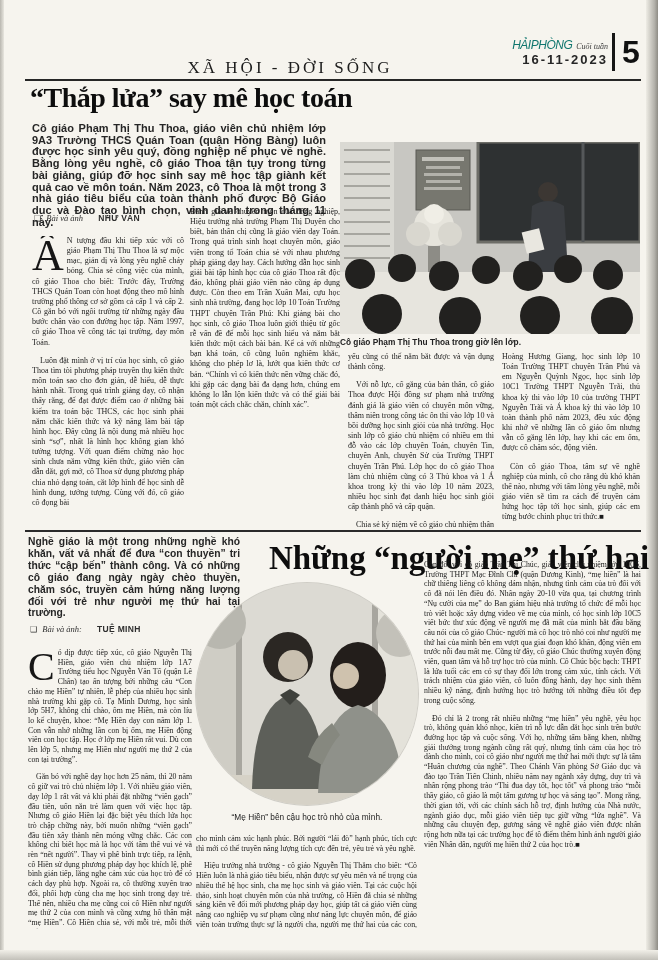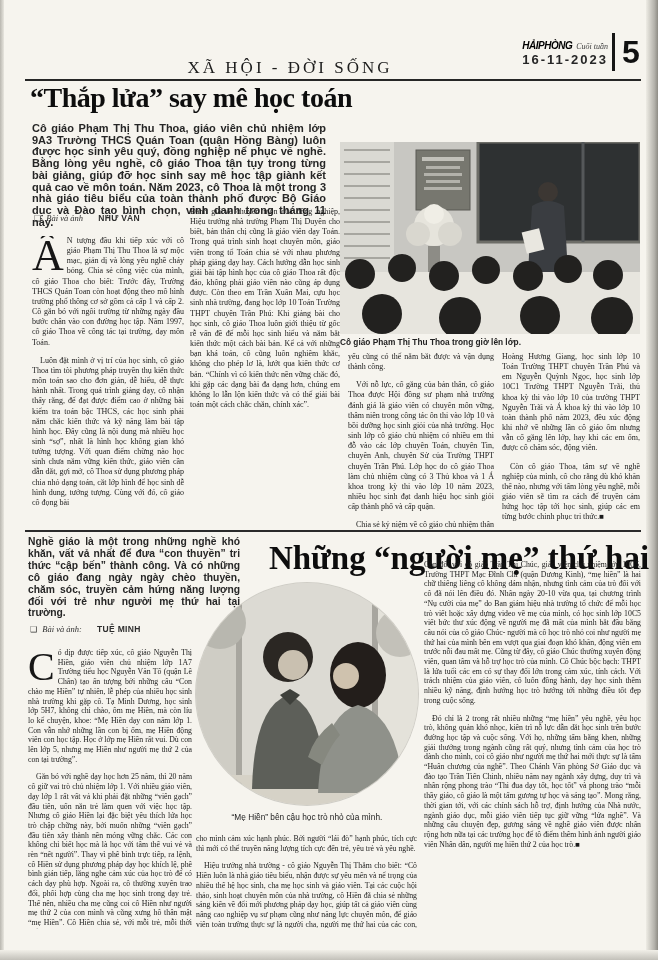--- a/index.html
+++ b/index.html
@@ -9,22 +9,22 @@
   .edge{position:absolute;pointer-events:none;}
   .edge-left{left:0;top:0;width:4px;height:100%;background:linear-gradient(90deg,#b9b7b0,#e8e6df);}
   .edge-right{right:0;top:0;width:12px;height:100%;background:linear-gradient(90deg,#eeece5,#b4b2ab 70%,#8e8c85);}
   .edge-bottom{left:0;bottom:0;width:100%;height:10px;background:linear-gradient(#f1efe8,#c2c0b9);}
 
   
   .section-head{position:absolute;left:80px;top:48px;width:420px;display:flex;align-items:center;gap:10px;flex-direction:column;}
   .section-head .rule{flex:1;height:2px;background:#2a2a2a;}
   .section-title{font-size:17px;font-weight:500;letter-spacing:3px;white-space:nowrap;color:#1d1d1d;margin:0;}
   .masthead{position:absolute;left:484px;top:36px;width:124px;text-align:right;line-height:1.05;}
-  .masthead-name{font-family:"Liberation Sans",sans-serif;font-weight:700;font-style:italic;font-size:10px;
-                 letter-spacing:-0.5px;display:inline-block;transform:scaleY(1.05);color:#000000;}
+  .masthead-name{font-family:"Liberation Sans",sans-serif;font-weight:400;font-style:italic;font-size:12px;
+                 letter-spacing:-0.5px;display:inline-block;transform:scaleY(1.05);color:#0f766e;}
   .masthead-sub{font-style:italic;font-size:8px;color:#3a3a3a;}
   .masthead-date{font-family:"Liberation Sans",sans-serif;font-weight:700;font-size:13px;letter-spacing:2px;color:#262626;}
   .pageno{position:absolute;left:612px;top:33px;height:38px;border-left:3px solid #161616;padding-left:7px;
           font-family:"Liberation Sans",sans-serif;font-weight:700;font-size:32px;line-height:38px;color:#111;}
   .header-rule{position:absolute;left:25px;top:79px;width:616px;height:2px;background:#262626;}
 
   
   .hl1{position:absolute;left:30px;top:80px;width:420px;margin:0;font-size:28px;line-height:36px;
        font-weight:700;letter-spacing:-0.5px;color:#0d0d0d;}
   .hl2{position:absolute;left:236px;top:524px;width:414px;margin:16px;text-align:center;font-size:33px;

